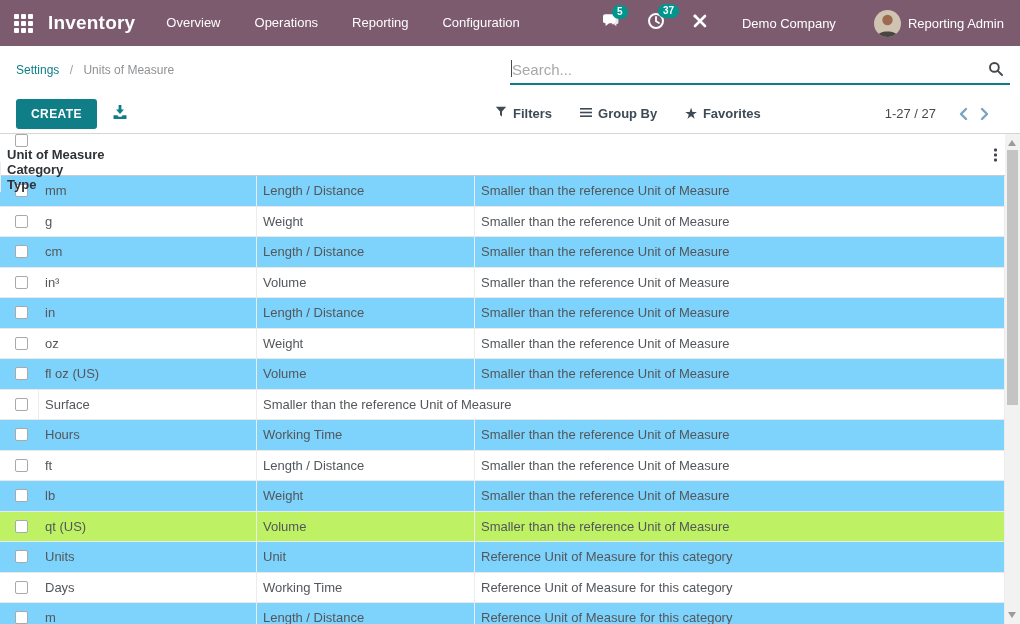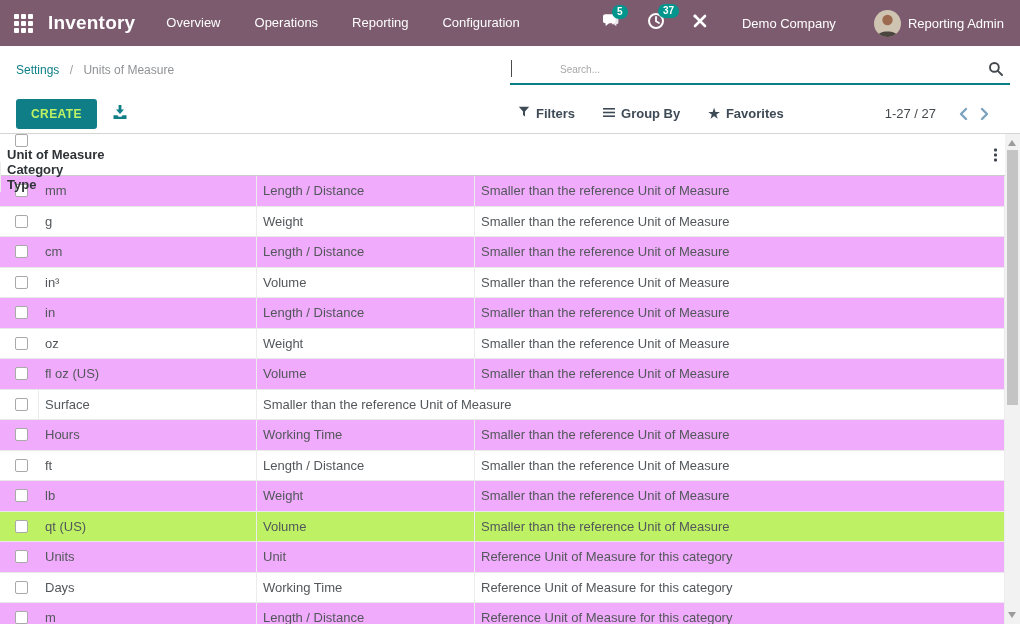--- a/index.html
+++ b/index.html
@@ -29,35 +29,35 @@
   .username { font-size:13px; font-weight:500; margin-left:7px; cursor:pointer; }
 
   
   .breadcrumb-bar { height:48px; display:flex; align-items:center;
                     justify-content:space-between; padding-left:16px; }
   .breadcrumb { font-size:12px; color:#8f9295; white-space:nowrap; }
   .breadcrumb .bc-link { color:var(--bclink,#0D7E86); cursor:pointer; text-decoration:none; }
   .breadcrumb .sep { margin:0 7px; color:#9a9da0; }
   .searchbox { width:500px; margin-right:10px; height:30px; position:relative;
                display:flex; align-items:center; border-bottom:2px solid var(--bclink,#0D7E86); }
-  .searchbox input { border:none; outline:none; width:100%; font-size:10px; color:#4d7c0f;
+  .searchbox input { border:none; outline:none; width:100%; font-size:15px; color:#4d7c0f;
                      padding:0 22px 0 2px; background:transparent;
-                     font-family:"Liberation Sans",sans-serif;margin-left:48px; }
+                     font-family:"Liberation Sans",sans-serif; }
   .searchbox input::placeholder { color:#a8a8a8; }
   .search-caret { position:absolute; left:1px; top:5px; width:1px; height:17px; background:#4a4a4a; }
   .search-icon { position:absolute; right:6px; top:6px; }
 
   
   .control-bar { height:40px; display:flex; align-items:center; padding:0 16px;
                  border-bottom:1px solid #d5d5d5; position:relative; }
-  .create-btn { background:var(--accent,#0F7E87); color:#bef264; border:none; font-size:12px;
+  .create-btn { background:var(--accent,#0F7E87); color:#ffffff; border:none; font-size:12px;
                 font-weight:700; letter-spacing:.4px; padding:8px 15px; border-radius:3px;
                 cursor:pointer; font-family:"Liberation Sans",sans-serif; }
   .export-wrap { margin-left:15px; cursor:pointer; display:flex; align-items:center; }
-  .view-controls { position:absolute; left:518px; display:flex; gap:28px; align-items:center; }
+  .view-controls { position:absolute; left:495px; display:flex; gap:28px; align-items:center; }
   .vc-item { font-size:13px; font-weight:600; color:#3E4A55; display:flex; gap:6px;
              align-items:center; cursor:pointer; }
   .star-glyph { font-size:13px; color:#3E4A55; line-height:1; }
   .pager { position:absolute; right:24px; display:flex; align-items:center; }
   .pager-range { font-size:13px; color:#454a4e; margin-right:16px; }
   .pg-btn { cursor:pointer; display:flex; align-items:center; padding:0 6px; }
 
   
   .table-area { width:1005px; }
   .thead { display:flex; align-items:stretch; height:42px; border-bottom:1px solid #cbcbcb;
@@ -67,21 +67,21 @@
   .hcell, .cell { display:flex; align-items:center; }
   .c-unit { width:218px; flex:none; padding-left:7px; }
   .c-cat  { width:218px; flex:none; padding-left:6px; border-left:1px solid #ececec; }
   .c-type { flex:1; padding-left:6px; border-left:1px solid #ececec; border-right:1px solid #ececec; }
   .kebab { position:absolute; right:5px; top:50%; transform:translateY(-50%);
            display:flex; flex-direction:column; gap:2px; cursor:pointer; padding:3px; }
   .kebab i { width:3px; height:3px; background:#3c424d; border-radius:1px; }
 
   .row { display:flex; align-items:stretch; height:30.5px; border-bottom:1px solid #e9e9e9;
          font-size:13px; color:#53575B; background:#fff; cursor:pointer; }
-  .row.stripe { background:#f0abfc; }
+  .row.stripe { background:#7dd3fc; }
   .row.hl { background:#bef264; }
 
   
   .scrollbar { position:absolute; top:134px; right:0; width:15px; height:490px; background:#f2f2f2; }
   .sb-up, .sb-down { position:absolute; left:3px; width:0; height:0; cursor:pointer;
                      border-left:4.5px solid transparent; border-right:4.5px solid transparent; }
   .sb-up { top:6px; border-bottom:6px solid #9b9b9b; }
   .sb-down { bottom:6px; border-top:6px solid #9b9b9b; }
   .sb-thumb { position:absolute; top:16px; left:2px; width:11px; height:255px; background:#c4c4c4; cursor:pointer; }
 </style>

